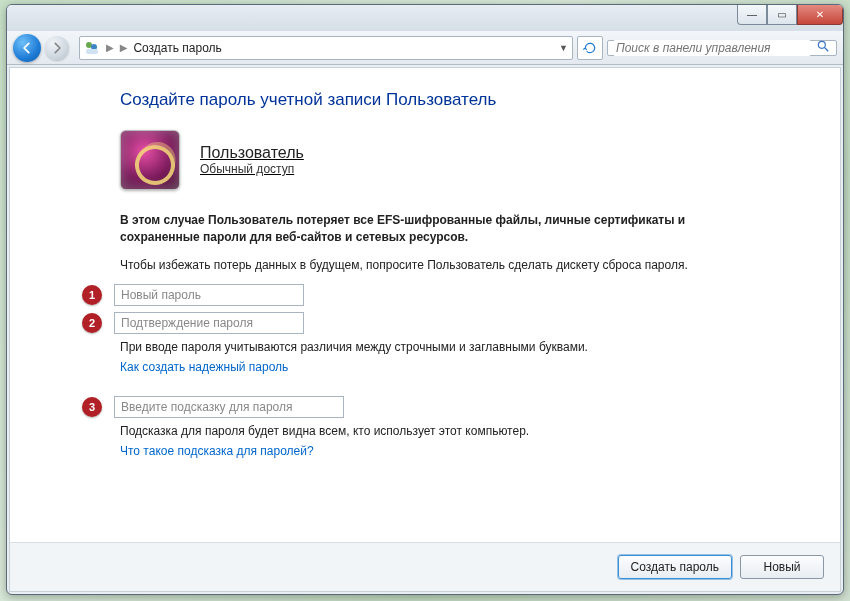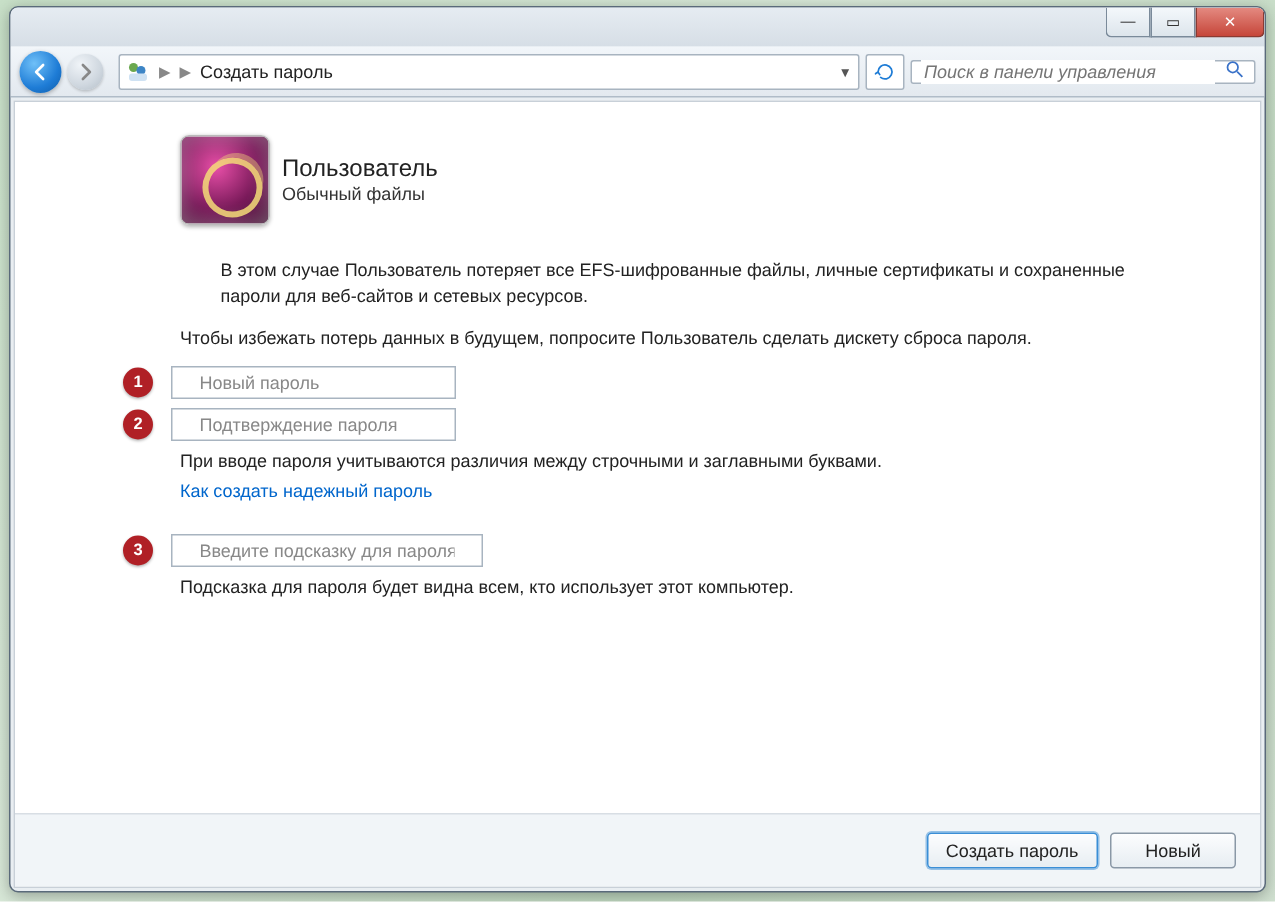--- a/index.html
+++ b/index.html
@@ -105,52 +105,52 @@
   }
   .content {
     padding: 22px 80px 0 110px;
   }
   .page-title {
     color:#003399;
     font-size:17px;
     font-weight:400;
     margin-bottom:20px;
   }
-  .user-block { display:flex; align-items:center; gap:8px; margin-bottom:22px; }
+  .user-block { display:flex; align-items:center; gap:20px; margin-bottom:22px;text-decoration:underline; }
   .avatar {
     width:60px; height:60px;
     border:1px solid #bbb;
     border-radius:6px;
     background: radial-gradient(circle at 40% 35%, #e84fa8, #7a1a5a 55%, #3a0c2c);
     box-shadow: inset 0 0 14px rgba(255,255,255,.35), 0 1px 3px rgba(0,0,0,.3);
     position:relative; overflow:hidden;
   }
   .avatar::after{
     content:""; position:absolute; left:14px; top:14px; width:32px; height:32px;
     border:4px solid rgba(245,220,120,.85); border-radius:50%;
     transform: rotate(-18deg);
     box-shadow: 4px -4px 0 -2px rgba(245,220,120,.4);
   }
   .user-name { font-size:16px; color:#222; }
   .user-role { font-size:12px; color:#333; }
   .para { color:#222; margin:10px 0; line-height:1.45; }
-  .para.bold { font-weight:400;margin-left:27px; }
+  .para.bold { font-weight:700; }
   .form-row { display:flex; align-items:center; gap:12px; margin:6px 0; margin-left:-62px; }
   .badge-n {
     width:20px; height:20px; border-radius:50%;
     background:#b02026; color:#fff; font-size:11px; font-weight:600;
     display:flex; align-items:center; justify-content:center;
     box-shadow:0 1px 2px rgba(0,0,0,.3);
     margin-left:24px;
   }
   .tb {
     width:190px; height:22px;
     border:1px solid #a8b4c0;
     font-family:inherit; font-size:12px;
-    padding:2px 18px; color:#333; background:#fff;
+    padding:2px 6px; color:#333; background:#fff;
   }
   .tb::placeholder { color:#888; font-style:normal; }
   .caption { color:#222; margin:6px 0; }
   .link { color:#0066cc; cursor:pointer; }
   .btnbar {
     display:flex; justify-content:flex-end; gap:8px;
     padding:12px 16px; border-top:1px solid #d8dee4;
     background:#f1f5f8;
     position:absolute; left:0; right:0; bottom:0;
   }
@@ -214,26 +214,27 @@
             <circle cx="10" cy="10" r="6" stroke="#3a72c8" stroke-width="2" fill="none"></circle>
             <line x1="15" y1="15" x2="21" y2="21" stroke="#3a72c8" stroke-width="2"></line>
           </svg>
       </span>
     </div>
   </div>
 
   <div class="content-outer">
     <div class="content">
 
+      <div class="page-title">Создайте пароль учетной записи Пользователь</div>
 
       <div class="user-block">
         <div class="avatar"></div>
         <div>
           <div class="user-name">Пользователь</div>
-          <div class="user-role">Обычный файлы</div>
+          <div class="user-role">Обычный доступ</div>
         </div>
       </div>
 
       <div class="para bold">В этом случае Пользователь потеряет все EFS-шифрованные файлы, личные сертификаты и сохраненные пароли для веб-сайтов и сетевых ресурсов.</div>
       <div class="para">Чтобы избежать потерь данных в будущем, попросите Пользователь сделать дискету сброса пароля.</div>
 
       <div class="form-row">
         <div class="badge-n">1</div>
         <input class="tb" type="text" placeholder="Новый пароль" style="">
       </div>
@@ -242,24 +243,25 @@
         <input class="tb" type="text" placeholder="Подтверждение пароля" style="">
       </div>
 
       <div class="caption">При вводе пароля учитываются различия между строчными и заглавными буквами.</div>
       <div class="caption link">Как создать надежный пароль</div>
 
       <div style="height:10px"></div>
 
       <div class="form-row">
         <div class="badge-n">3</div>
-        <input class="tb" style="width: 208px;" type="text" placeholder="Введите подсказку для пароля">
+        <input class="tb" style="width: 230px;" type="text" placeholder="Введите подсказку для пароля">
       </div>
 
       <div class="caption">Подсказка для пароля будет видна всем, кто использует этот компьютер.</div>
+      <div class="caption link">Что такое подсказка для паролей?</div>
 
     </div>
 
     <div class="btnbar">
       <button class="btn primary">Создать пароль</button>
       <button class="btn">Новый</button>
     </div>
   </div>
 
 </div>

